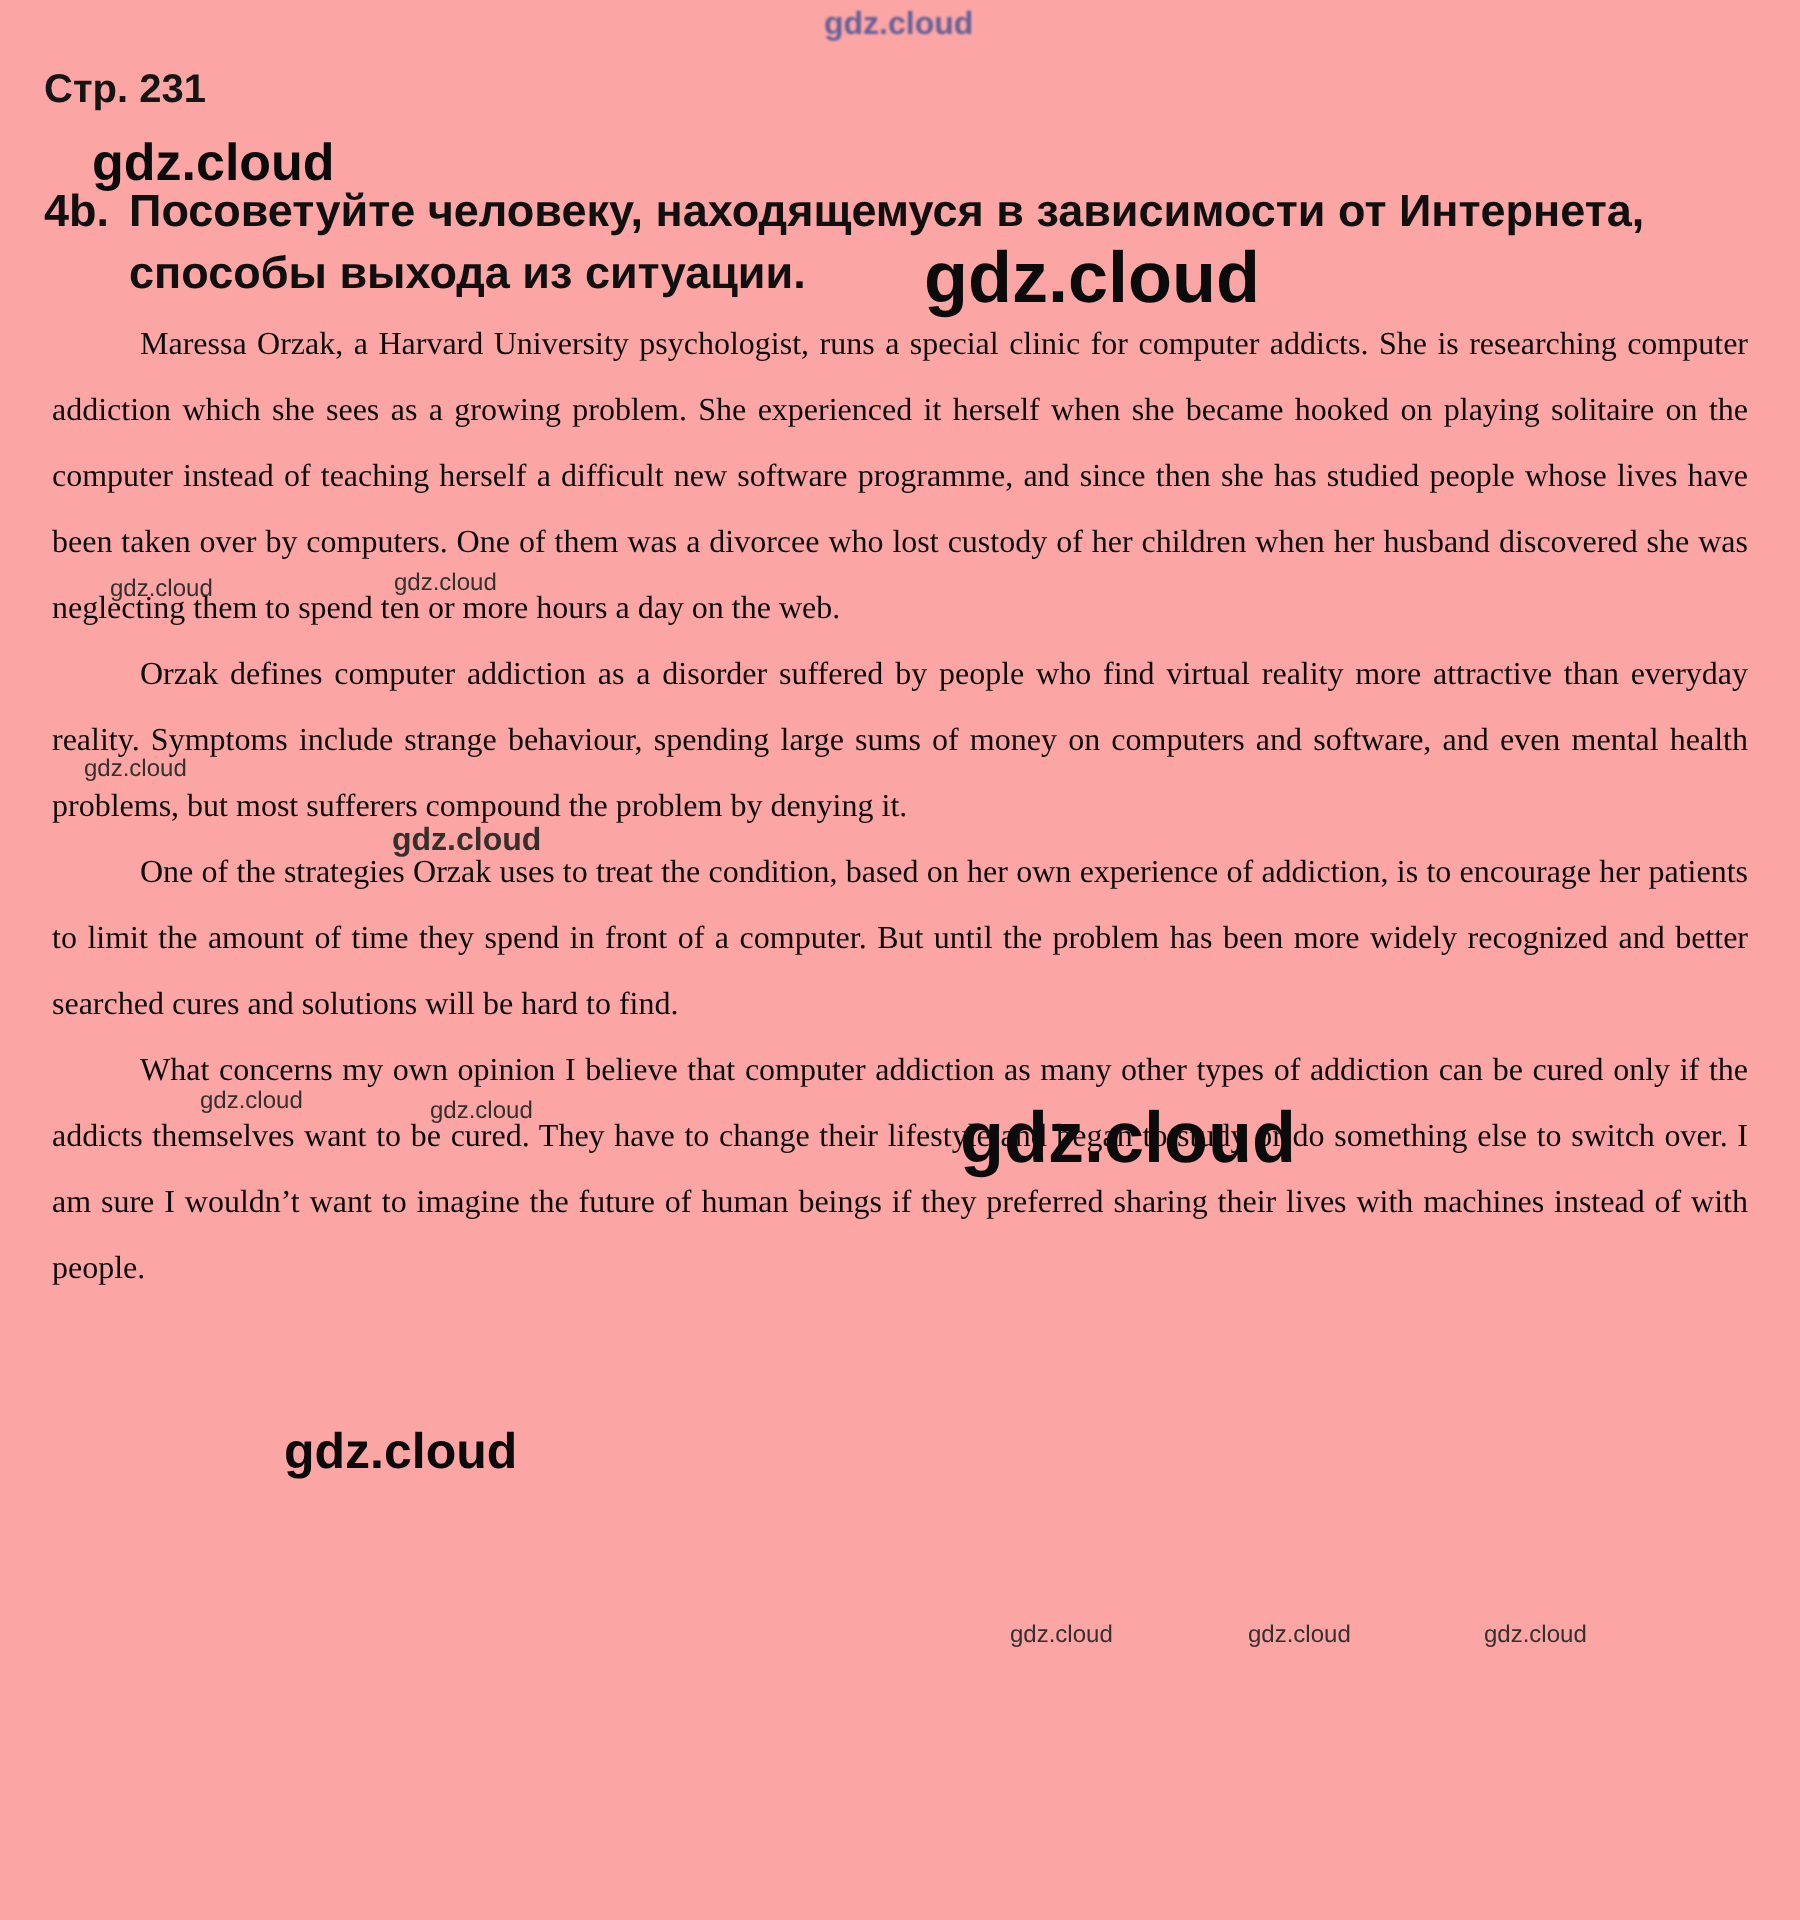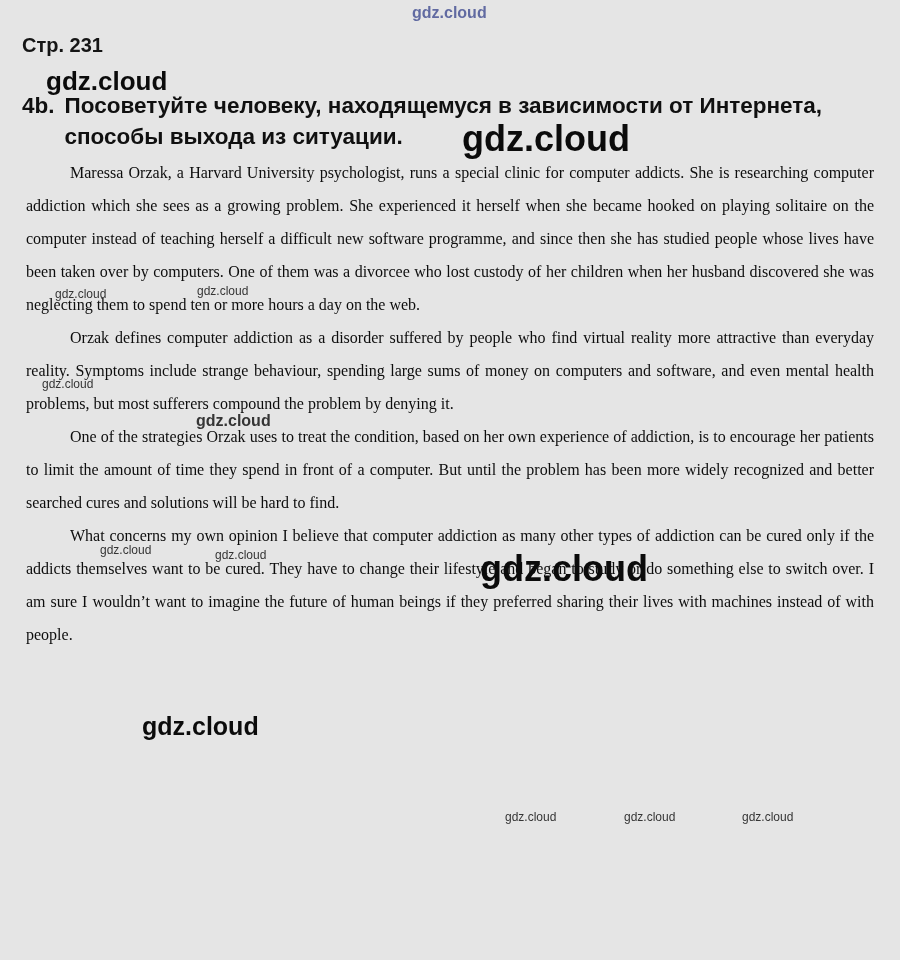--- a/index.html
+++ b/index.html
@@ -4,21 +4,21 @@
 <style>
   html, body {
     margin: 0;
     padding: 0;
     background: #ffffff;
   }
   .page {
     position: relative;
     width: 900px;
     height: 960px;
-    background: #e5e5e5;
+    background: #fca5a5;
     overflow: hidden;
     font-family: "Liberation Serif", serif;
     color: #111111;
     text-decoration: underline;
   }
   .page-header {
     position: absolute;
     top: 34px;
     left: 22px;
     font-family: "Liberation Sans", sans-serif;

